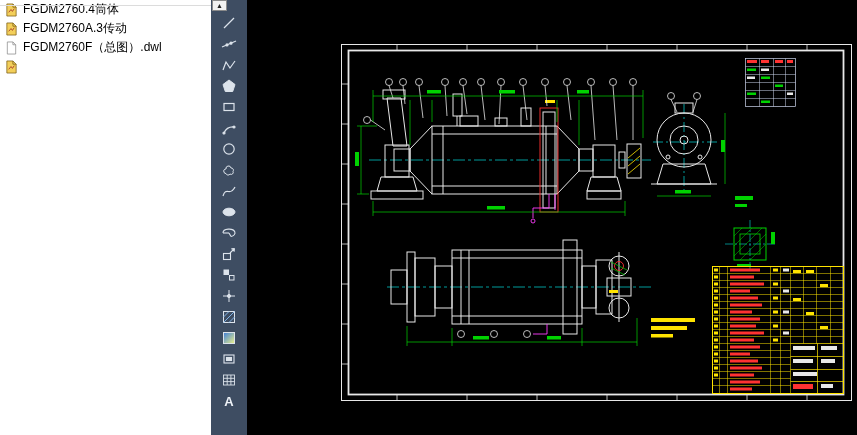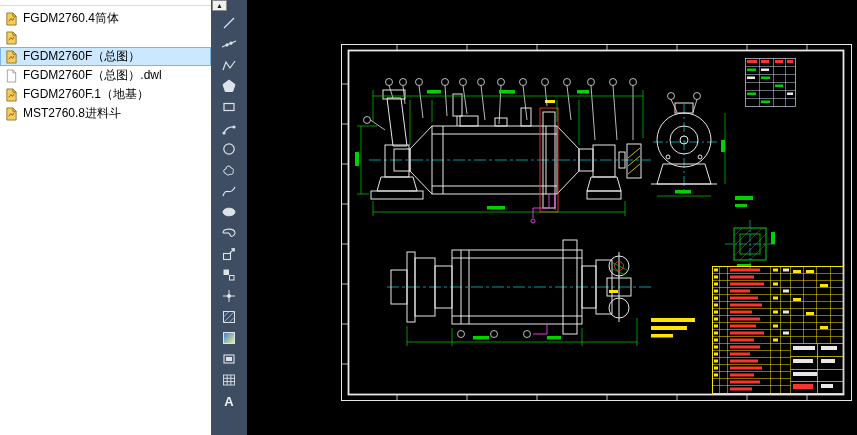--- a/index.html
+++ b/index.html
@@ -1,21 +1,21 @@
 <!DOCTYPE html>
 <html><head>
 <meta charset="utf-8">
 <style>
   html,body{margin:0;padding:0;background:#000;width:857px;height:435px;overflow:hidden;
     font-family:"Liberation Sans", sans-serif;}
   .app{position:relative;width:857px;height:435px;}
 
   
   .file-panel{position:absolute;left:0;top:0;width:211px;height:435px;background:#fff;
-    box-sizing:border-box;padding-top:9px;}
+    box-sizing:border-box;}
   .panel-top-line{position:absolute;top:5px;left:0;width:211px;height:1px;background:#dcdcdc;}
   .file-row{display:flex;align-items:center;height:19px;padding:0 3px 0 5px;font-size:12px;
     color:#000;cursor:default;box-sizing:border-box;}
   .file-row.selected{background:#cce8ff;outline:1px solid #7ab6e8;outline-offset:-1px;}
   .file-icon{width:13px;height:14px;margin-right:5px;flex:none;display:inline-block;}
   .file-label{white-space:nowrap;overflow:hidden;}
 
   
   .toolbar{position:absolute;left:211px;top:0;width:36px;height:435px;background:#3e4d62;}
   .scroll-up{position:absolute;top:0;left:1px;width:15px;height:11px;padding:0;margin:0;
@@ -45,51 +45,35 @@
             <path d="M4,9.5 L6.5,6.5 L8,8.5 L10,5.5" stroke="#a23327" stroke-width="0.9" fill="none"></path>
           </svg></span>
       <span class="file-label">FGDM2760.4筒体</span>
     </div>
     <div class="file-row">
       <span class="file-icon"><svg viewBox="0 0 14 14" width="13" height="14">
             <path d="M2,0.5 h6.5 L12,4 v9.5 H2 z" fill="#f3cf5a" stroke="#7a5c12" stroke-width="0.8"></path>
             <path d="M8.5,0.5 V4 H12" fill="none" stroke="#7a5c12" stroke-width="0.8"></path>
             <path d="M4,9.5 L6.5,6.5 L8,8.5 L10,5.5" stroke="#a23327" stroke-width="0.9" fill="none"></path>
           </svg></span>
-    </div>
-    <div class="file-row selected">
-      <span class="file-icon"><svg viewBox="0 0 14 14" width="13" height="14">
-            <path d="M2,0.5 h6.5 L12,4 v9.5 H2 z" fill="#f3cf5a" stroke="#7a5c12" stroke-width="0.8"></path>
-            <path d="M8.5,0.5 V4 H12" fill="none" stroke="#7a5c12" stroke-width="0.8"></path>
-            <path d="M4,9.5 L6.5,6.5 L8,8.5 L10,5.5" stroke="#a23327" stroke-width="0.9" fill="none"></path>
-          </svg></span>
-      <span class="file-label">FGDM2760F（总图）</span>
+      <span class="file-label">FGDM2760A.3传动</span>
     </div>
     <div class="file-row">
       <span class="file-icon"><svg viewBox="0 0 14 14" width="13" height="14">
             <path d="M2.5,0.5 h6 L11.5,3.5 v10 H2.5 z" fill="#ffffff" stroke="#8a8a8a" stroke-width="0.8"></path>
             <path d="M8.5,0.5 V3.5 H11.5" fill="none" stroke="#8a8a8a" stroke-width="0.8"></path>
           </svg></span>
       <span class="file-label">FGDM2760F（总图）.dwl</span>
     </div>
     <div class="file-row">
       <span class="file-icon"><svg viewBox="0 0 14 14" width="13" height="14">
             <path d="M2,0.5 h6.5 L12,4 v9.5 H2 z" fill="#f3cf5a" stroke="#7a5c12" stroke-width="0.8"></path>
             <path d="M8.5,0.5 V4 H12" fill="none" stroke="#7a5c12" stroke-width="0.8"></path>
             <path d="M4,9.5 L6.5,6.5 L8,8.5 L10,5.5" stroke="#a23327" stroke-width="0.9" fill="none"></path>
           </svg></span>
-      <span class="file-label">FGDM2760F.1（地基）</span>
-    </div>
-    <div class="file-row">
-      <span class="file-icon"><svg viewBox="0 0 14 14" width="13" height="14">
-            <path d="M2,0.5 h6.5 L12,4 v9.5 H2 z" fill="#f3cf5a" stroke="#7a5c12" stroke-width="0.8"></path>
-            <path d="M8.5,0.5 V4 H12" fill="none" stroke="#7a5c12" stroke-width="0.8"></path>
-            <path d="M4,9.5 L6.5,6.5 L8,8.5 L10,5.5" stroke="#a23327" stroke-width="0.9" fill="none"></path>
-          </svg></span>
-      <span class="file-label">MST2760.8进料斗</span>
     </div>
   </aside>
 
   <nav class="toolbar">
     <button class="scroll-up">▲</button>
     <div class="tools">
 
       <button class="tool-btn" title="Line">
         <svg width="16" height="16" stroke="#dce3eb" stroke-width="1.2" fill="none">
             <line x1="3" y1="13" x2="13" y2="3"></line>

